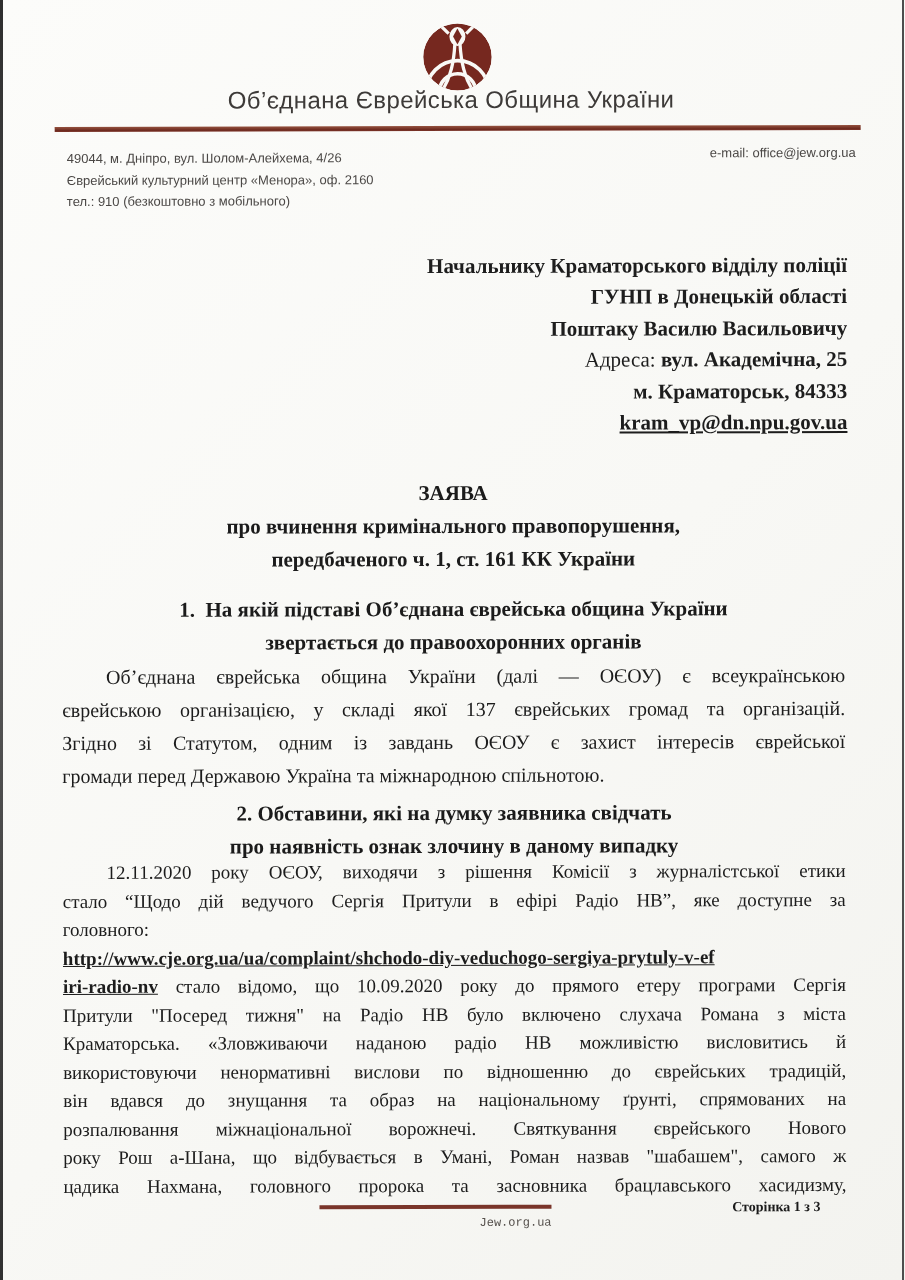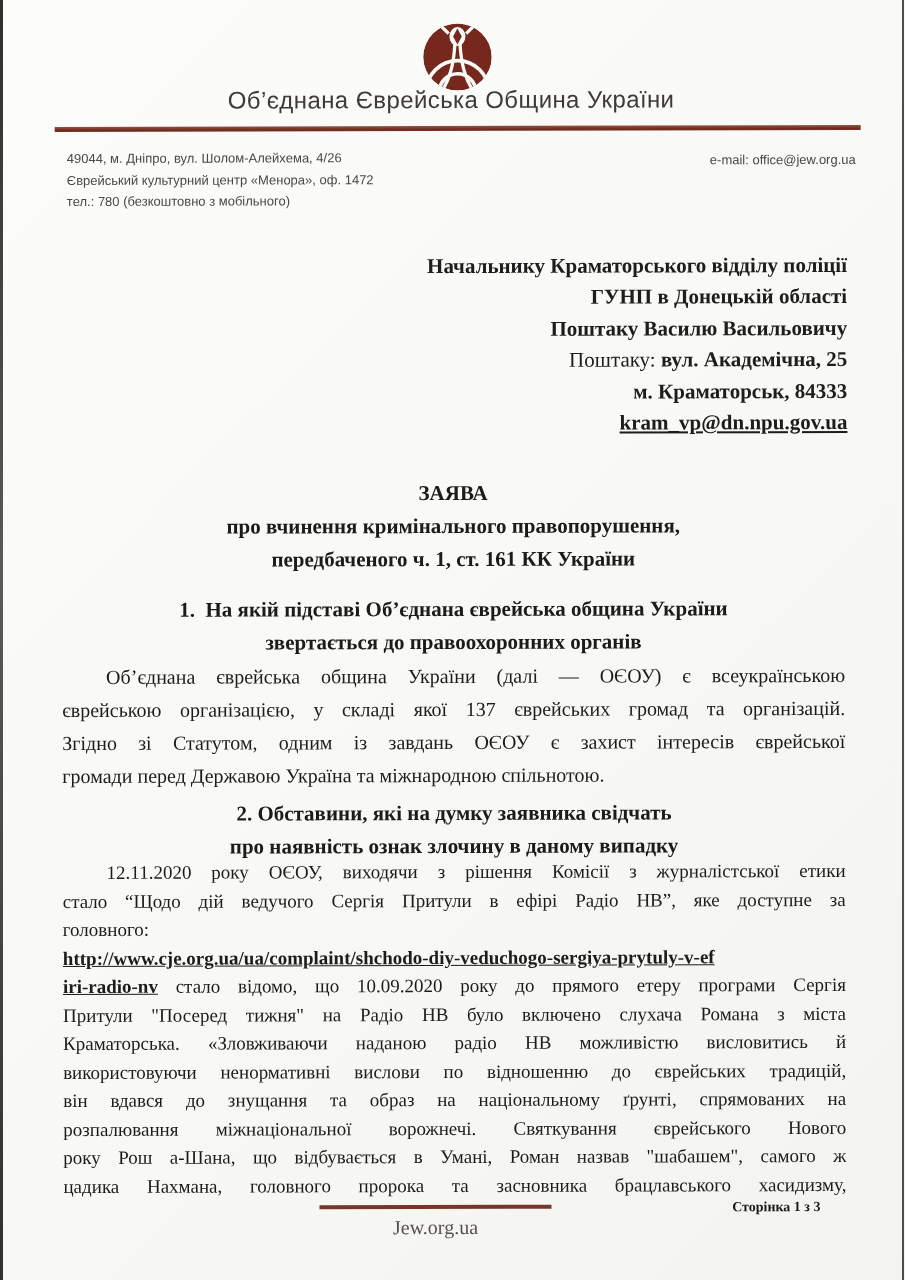--- a/index.html
+++ b/index.html
@@ -15,21 +15,21 @@
   .content { position:absolute; left:0; top:0; right:0; bottom:0; transform:rotate(-0.15deg); }
 
   .logo { position:absolute; top:22px; left:420px; width:78px; height:70px; }
   .org-name { position:absolute; top:86px; left:0; width:100%; text-align:center;
     font-family:"Liberation Sans", sans-serif; font-size:24px; letter-spacing:0.4px; color:#3d3a38; }
   .head-rule { position:absolute; top:126px; left:56px; width:806px; height:4.5px;
     background:linear-gradient(180deg,#95523f 0%,#6e2a1f 70%,#7c352a 100%); }
 
   .contact { font-family:"Liberation Sans", sans-serif; font-size:13px; line-height:21.5px; color:#4b4846; }
   .contact.left  { position:absolute; top:147px; left:68px; }
-  .contact.right { position:absolute; top:150px; right:48px; text-align:center; }
+  .contact.right { position:absolute; top:143px; right:48px; text-align:center; }
 
   .recipient { position:absolute; top:251px; right:57px; text-align:right;
     font-size:21px; line-height:31.4px; font-weight:bold; color:#1d1d1d; }
   .recipient .addr-label { font-weight:normal; }
   .recipient .email { color:#1d1d1d; text-decoration:underline; font-weight:bold; display:block; }
   .ref-no { position:absolute; top:346px; left:84px; font-size:20px; color:#1d1d1d; }
 
   .doc-title { position:absolute; top:477px; left:62px; right:60px; text-align:center;
     font-weight:bold; font-size:21px; line-height:33px; color:#1b1b1b; }
   .sec-heading { position:absolute; left:62px; right:60px; text-align:center;
@@ -39,22 +39,22 @@
 
   .body-par { position:absolute; left:62px; right:60px; color:#1c1c1c; }
   #para1 { top:660px; font-size:20px;   line-height:33px;   --lh:33px; }
   #para2 { top:858px; font-size:19px;   line-height:28.5px; --lh:28.5px; }
   .tline { height:var(--lh); overflow:hidden; white-space:normal; }
   .tline.just { text-align:justify; text-align-last:justify; }
   .tline.ind  { text-indent:44px; }
   .doclink { font-weight:bold; text-decoration:underline; color:#1c1c1c; word-break:break-all; }
 
   .footer-rule { position:absolute; top:1205px; left:318px; width:232px; height:4px; background:#7a352a; }
-  .footer-site { position:absolute; top:1216px; left:318px; width:232px; text-align:center;
-    font-family:Liberation Serif, serif; font-size:20px; color:#55504c; }
+  .footer-site { position:absolute; top:1216px; left:318px; width:232px; text-align:right;
+    font-family:Liberation Mono, monospace; font-size:12px; color:#55504c; }
   .page-label { position:absolute; top:1200px; right:86px; font-weight:bold; font-size:14px; color:#1b1b1b; }
 </style>
 </head>
 <body>
 
 <div class="page">
   <div class="content">
 
     <div class="logo">
       <svg viewBox="0 0 100 96" width="78" height="70" aria-hidden="true">
@@ -75,32 +75,32 @@
           <polygon points="50,9 56,20 50,31 44,20" fill="#76281f"></polygon>
         </g>
       </svg>
     </div>
 
     <div class="org-name">Об’єднана Єврейська Община України</div>
     <div class="head-rule"></div>
 
     <div class="contact left">
       <div>49044, м. Дніпро, вул. Шолом-Алейхема, 4/26</div>
-      <div>Єврейський культурний центр «Менора», оф. 1472</div>
-      <div>тел.: 780 (безкоштовно з мобільного)</div>
+      <div>Єврейський культурний центр «Менора», оф. 2160</div>
+      <div>тел.: 910 (безкоштовно з мобільного)</div>
     </div>
     <div class="contact right">
       <div>e-mail: office@jew.org.ua</div>
     </div>
 
     <div class="recipient">
       <div>Начальнику Краматорського відділу поліції</div>
       <div>ГУНП в Донецькій області</div>
       <div>Поштаку Василю Васильовичу</div>
-      <div><span class="addr-label">Поштаку: </span><span>вул. Академічна, 25</span></div>
+      <div><span class="addr-label">Адреса: </span><span>вул. Академічна, 25</span></div>
       <div>м. Краматорськ, 84333</div>
       <a class="email" href="#">kram_vp@dn.npu.gov.ua</a>
     </div>
 
 
     <div class="doc-title">
       <div>ЗАЯВА</div>
       <div>про вчинення кримінального правопорушення,</div>
       <div>передбаченого ч. 1, ст. 161 КК України</div>
     </div>

